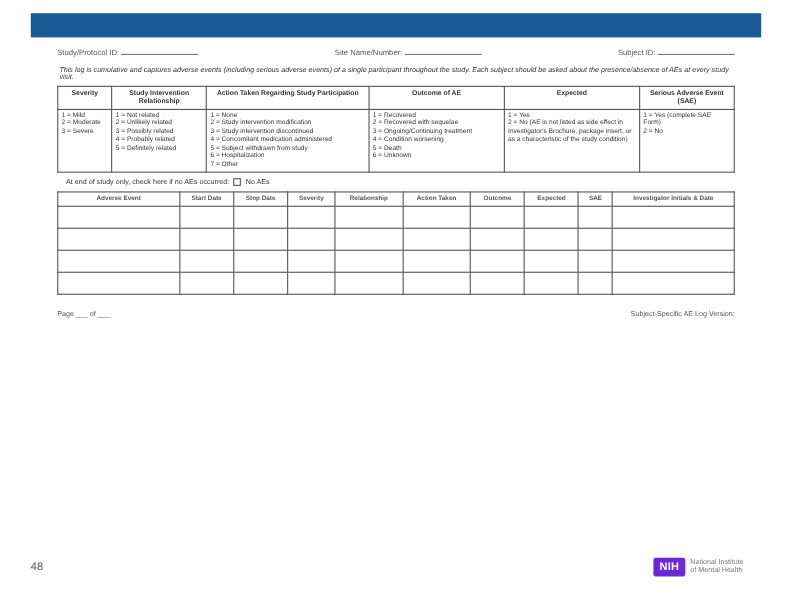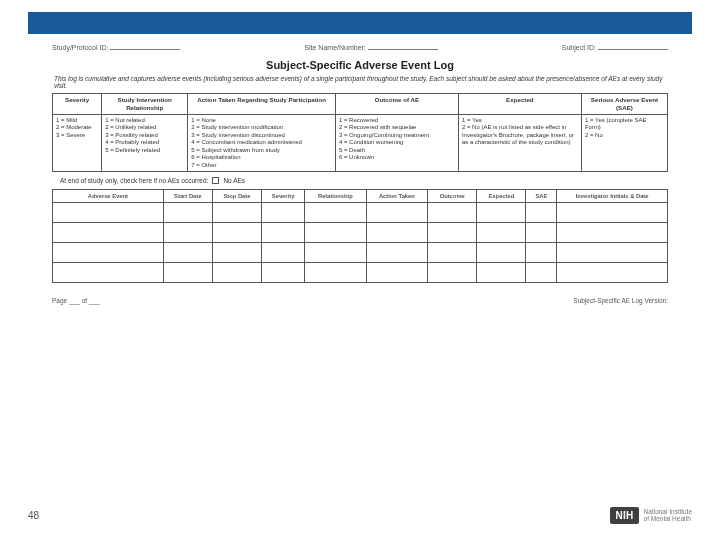--- a/index.html
+++ b/index.html
@@ -116,34 +116,34 @@
     display: flex;
     justify-content: space-between;
     margin-top: 14px;
     font-size: 6.5px;
     color: #555;
   }
   .slide-footer {
     position: absolute;
     bottom: 16px;
     left: 28px;
-    right: 28px;
+    right: 44px;
     display: flex;
     justify-content: space-between;
     align-items: center;
     font-size: 10px;
     color: #555;
   }
   .nih-logo {
     display: flex;
     align-items: center;
     gap: 5px;
   }
   .nih-box {
-    background: #404040;
+    background: #6d28d9;
     color: #fff;
     font-weight: bold;
     font-size: 10px;
     padding: 3px 5px;
     border-radius: 2px;
     letter-spacing: 0.3px;
   }
   .nih-text {
     font-size: 6.5px;
     line-height: 1.05;
@@ -165,21 +165,20 @@
       <div class="header-field">
         <span>Site Name/Number:</span>
           <span class="line"></span>
       </div>
       <div class="header-field">
         <span>Subject ID:</span>
           <span class="line"></span>
       </div>
     </div>
 
-    <div class="doc-title">Subject-Specific Adverse Event Log</div>
     <div class="intro">This log is cumulative and captures adverse events (including serious adverse events) of a single participant throughout the study. Each subject should be asked about the presence/absence of AEs at every study visit.</div>
 
     <table class="key-table">
       <thead>
         <tr>
           <th style="width:8%">Severity</th>
           <th style="width:14%">Study Intervention Relationship</th>
           <th style="width:24%">Action Taken Regarding Study Participation</th>
           <th style="width:20%">Outcome of AE</th>
           <th style="width:20%">Expected</th>

